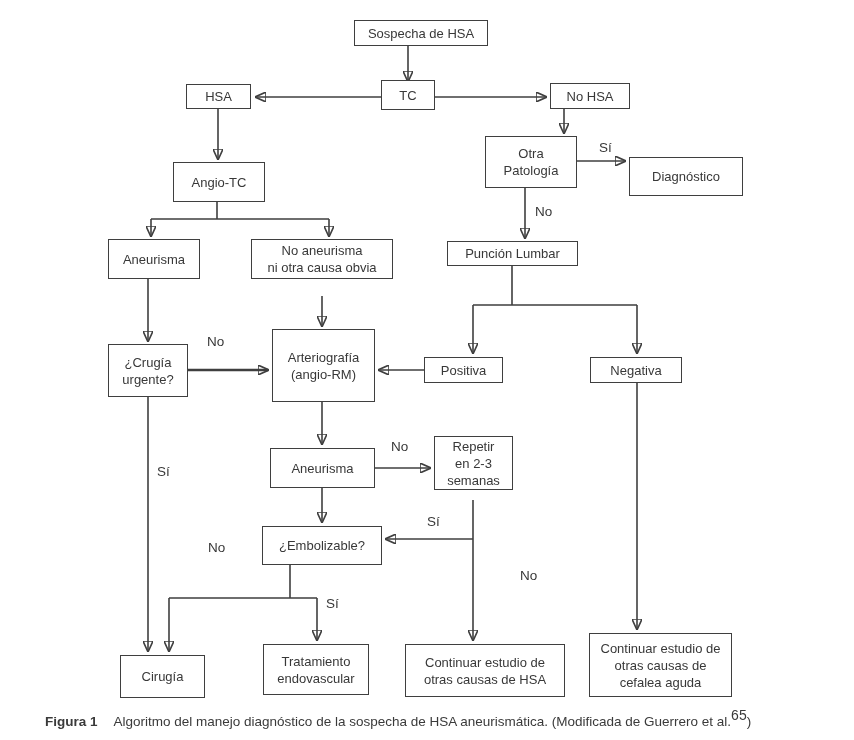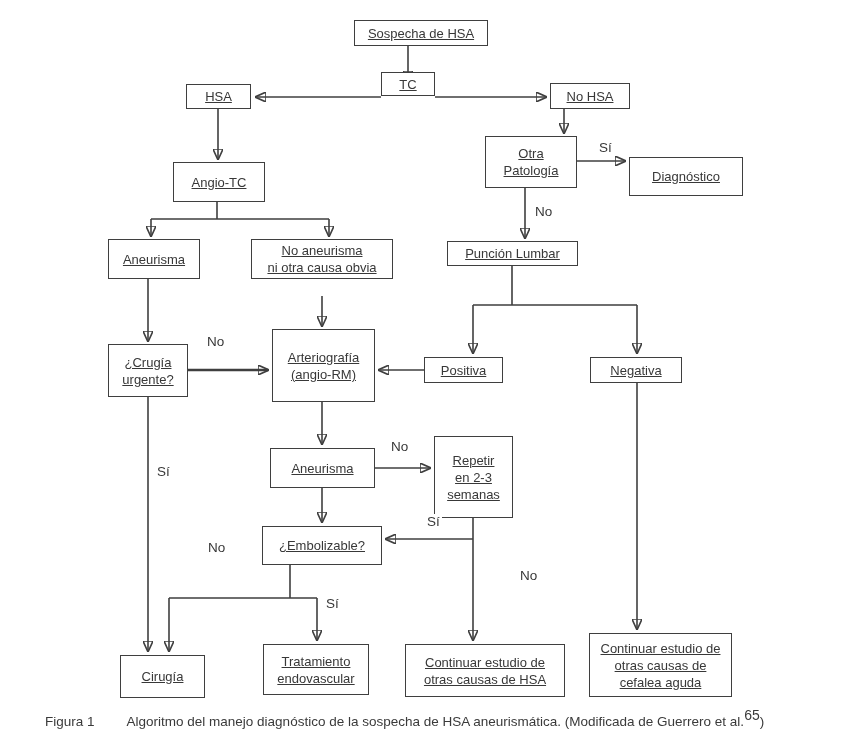--- a/index.html
+++ b/index.html
@@ -6,29 +6,29 @@
   #canvas{
     position:relative;width:854px;height:740px;background:#ffffff;
     font-family:"Liberation Sans","DejaVu Sans",sans-serif;overflow:hidden;
   }
   #edges{position:absolute;left:0;top:0;width:854px;height:740px;}
   #edges path{stroke:#3f3f3f;stroke-width:1.6;fill:none;}
   #edges path.thick{stroke-width:2.4;}
   .node{
     position:absolute;box-sizing:border-box;border:1.5px solid #3f3f3f;background:#ffffff;
     display:flex;align-items:center;justify-content:center;text-align:center;
-    color:#383838;font-size:13px;line-height:17px;white-space:pre-line;text-decoration:underline;
+    color:#383838;font-size:13px;line-height:17px;white-space:pre-line;
   }
   .elabel{
     position:absolute;color:#383838;font-size:13.5px;background:#ffffff;padding:0 2px;
   }
   .caption{
     position:absolute;left:33px;top:706px;width:800px;color:#3a3a3a;font-size:13.5px;line-height:18px;
   }
-  .caption .fig{font-weight:normal;margin-right:32px;padding-left:12px;}
+  .caption .fig{font-weight:bold;margin-right:16px;padding-left:12px;}
   .caption sup{font-size:14px;}
 </style>
 </head>
 <body>
 
 <div id="canvas">
 
   <svg id="edges" viewBox="0 0 854 740" xmlns="http://www.w3.org/2000/svg">
     <defs>
       <marker id="arrow" markerUnits="userSpaceOnUse" markerWidth="11" markerHeight="10" refX="10" refY="5" orient="auto">
@@ -58,39 +58,39 @@
     <path d="M473,500 L473,640" marker-end="url(#arrow)"></path>
     <path d="M473,539 L386,539" marker-end="url(#arrow)"></path>
     <path d="M290,565 L290,598 M169,598 L317,598"></path>
     <path d="M169,598 L169,651" marker-end="url(#arrow)"></path>
     <path d="M317,598 L317,640" marker-end="url(#arrow)"></path>
     <path d="M148,397 L148,651" marker-end="url(#arrow)"></path>
     <path d="M637,383 L637,629" marker-end="url(#arrow)"></path>
   </svg>
 
   <div class="node" style="left:354px;top:20px;width:134px;height:26px">Sospecha de HSA</div>
-  <div class="node" style="left:381px;top:72px;width:54px;height:24px">TC</div>
+  <div class="node" style="left:381px;top:80px;width:54px;height:30px">TC</div>
   <div class="node" style="left:186px;top:84px;width:65px;height:25px">HSA</div>
   <div class="node" style="left:550px;top:83px;width:80px;height:26px">No HSA</div>
   <div class="node" style="left:485px;top:136px;width:92px;height:52px">Otra
 Patología</div>
   <div class="node" style="left:629px;top:157px;width:114px;height:39px">Diagnóstico</div>
   <div class="node" style="left:173px;top:162px;width:92px;height:40px">Angio-TC</div>
   <div class="node" style="left:108px;top:239px;width:92px;height:40px">Aneurisma</div>
   <div class="node" style="left:251px;top:239px;width:142px;height:40px">No aneurisma
 ni otra causa obvia</div>
   <div class="node" style="left:447px;top:241px;width:131px;height:25px">Punción Lumbar</div>
   <div class="node" style="left:108px;top:344px;width:80px;height:53px">¿Crugía
 urgente?</div>
   <div class="node" style="left:272px;top:329px;width:103px;height:73px">Arteriografía
 (angio-RM)</div>
   <div class="node" style="left:424px;top:357px;width:79px;height:26px">Positiva</div>
   <div class="node" style="left:590px;top:357px;width:92px;height:26px">Negativa</div>
   <div class="node" style="left:270px;top:448px;width:105px;height:40px">Aneurisma</div>
-  <div class="node" style="left:434px;top:436px;width:79px;height:82px">Repetir
+  <div class="node" style="left:434px;top:436px;width:79px;height:54px">Repetir
 en 2-3
 semanas</div>
   <div class="node" style="left:262px;top:526px;width:120px;height:39px">¿Embolizable?</div>
   <div class="node" style="left:120px;top:655px;width:85px;height:43px">Cirugía</div>
   <div class="node" style="left:263px;top:644px;width:106px;height:51px">Tratamiento
 endovascular</div>
   <div class="node" style="left:405px;top:644px;width:160px;height:53px">Continuar estudio de
 otras causas de HSA</div>
   <div class="node" style="left:589px;top:633px;width:143px;height:64px">Continuar estudio de
 otras causas de

